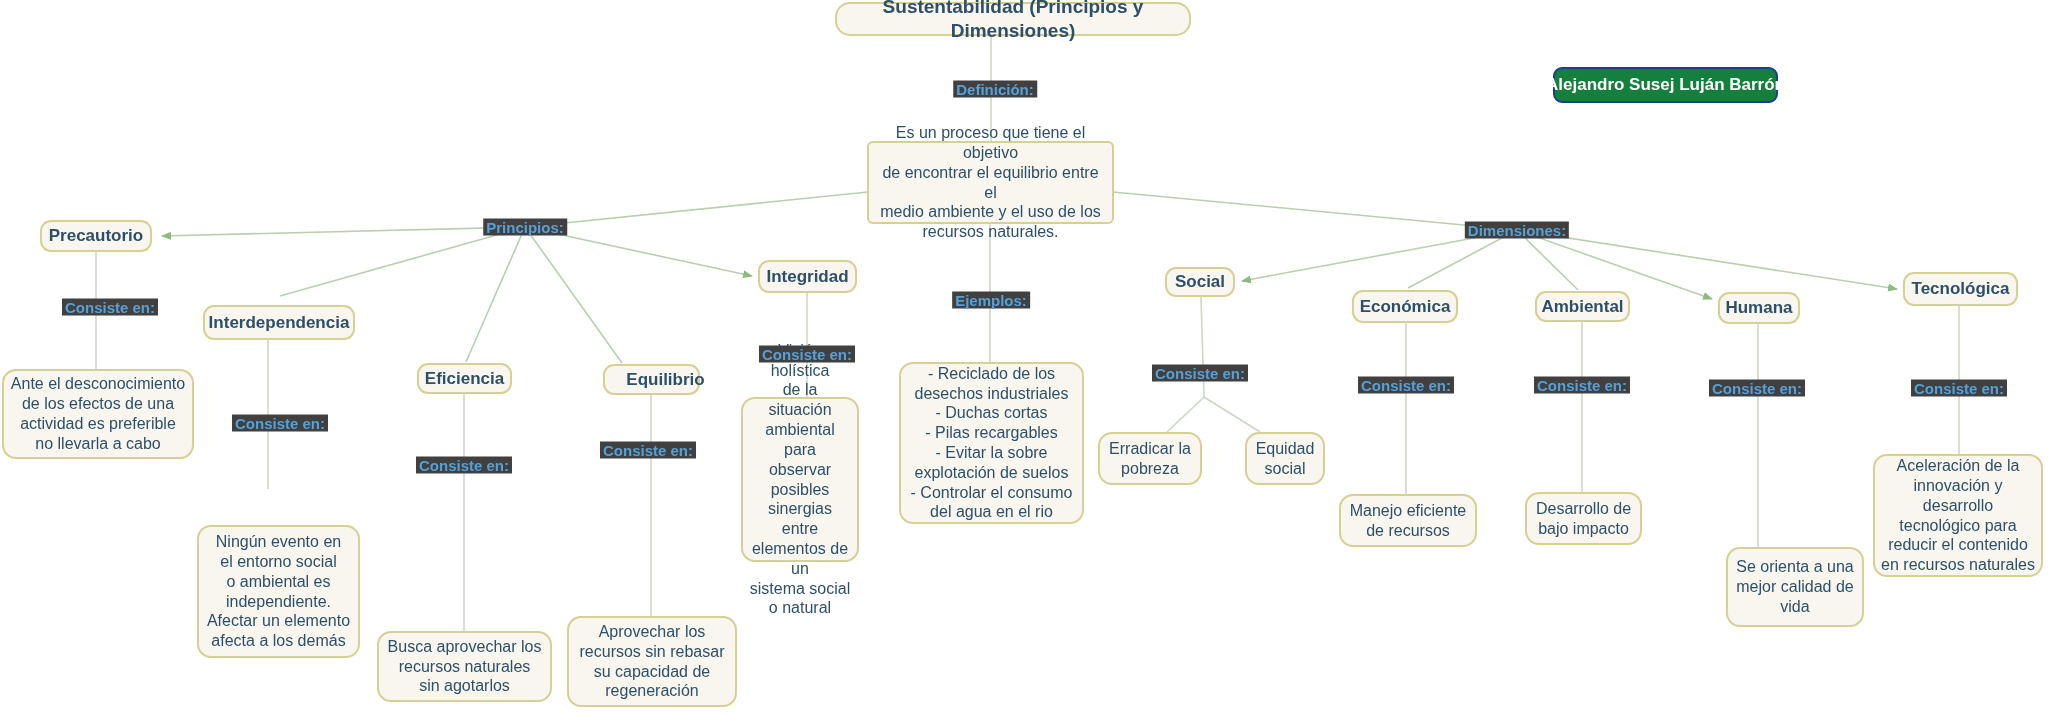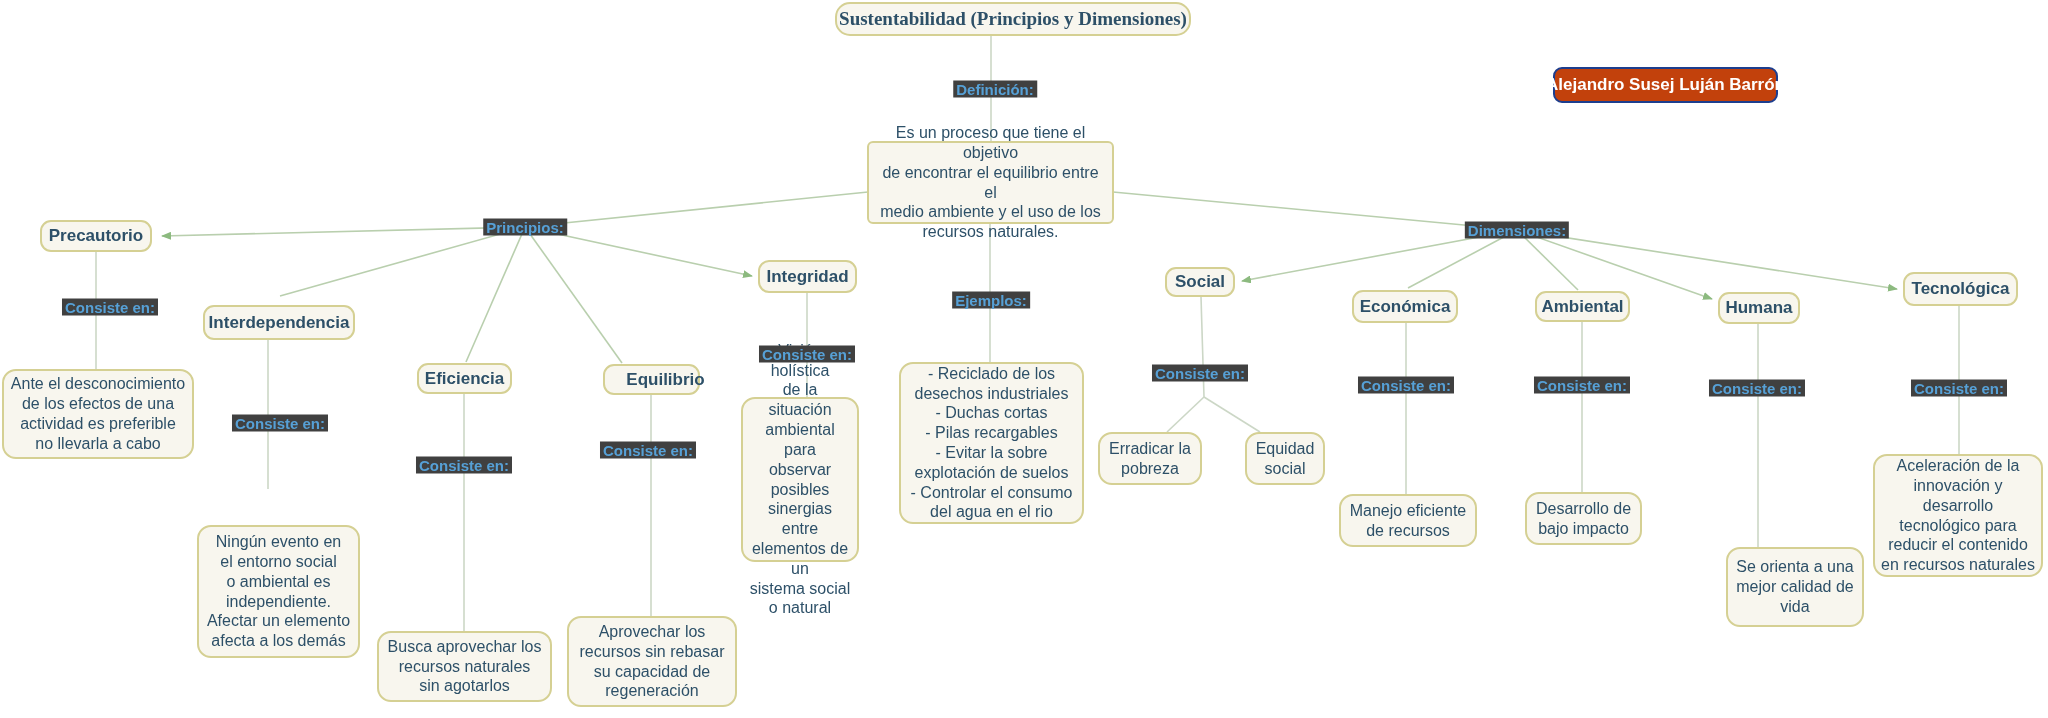--- a/index.html
+++ b/index.html
@@ -9,29 +9,29 @@
   }
   .lines{position:absolute;left:0;top:0;z-index:0;}
   .node{
     position:absolute;z-index:2;box-sizing:border-box;
     background:#f8f6ee;border:2.5px solid #d5d093;color:#2d5068;
     display:flex;align-items:center;justify-content:center;text-align:center;
     white-space:pre-line;line-height:1.24;
   }
   .concept{font-weight:bold;font-size:17px;border-radius:11px;}
   .desc{font-size:16px;border-radius:14px;padding:4px 6px;}
-  .title-node{font-weight:bold;font-size:19px;border-radius:15px;font-family:Liberation Serif, serif;}
+  .title-node{font-weight:bold;font-size:19px;border-radius:15px;}
   .hublabel{
     position:absolute;z-index:3;transform:translate(-50%,-50%);
     color:#56a0d6;font-weight:bold;font-size:15px;background:#404040;
     padding:0 3px;white-space:nowrap;
   }
   .badge{
     position:absolute;z-index:2;box-sizing:border-box;
-    background:#c2410c;border:2.5px solid #1d3e8e;border-radius:9px;
+    background:#15803d;border:2.5px solid #1d3e8e;border-radius:9px;
     color:#ffffff;font-weight:bold;font-size:17px;
     display:flex;align-items:center;justify-content:center;white-space:nowrap;
   }
 </style>
 </head>
 <body>
 
 <div class="canvas">
 
   <svg class="lines" width="2048" height="718" viewBox="0 0 2048 718">

